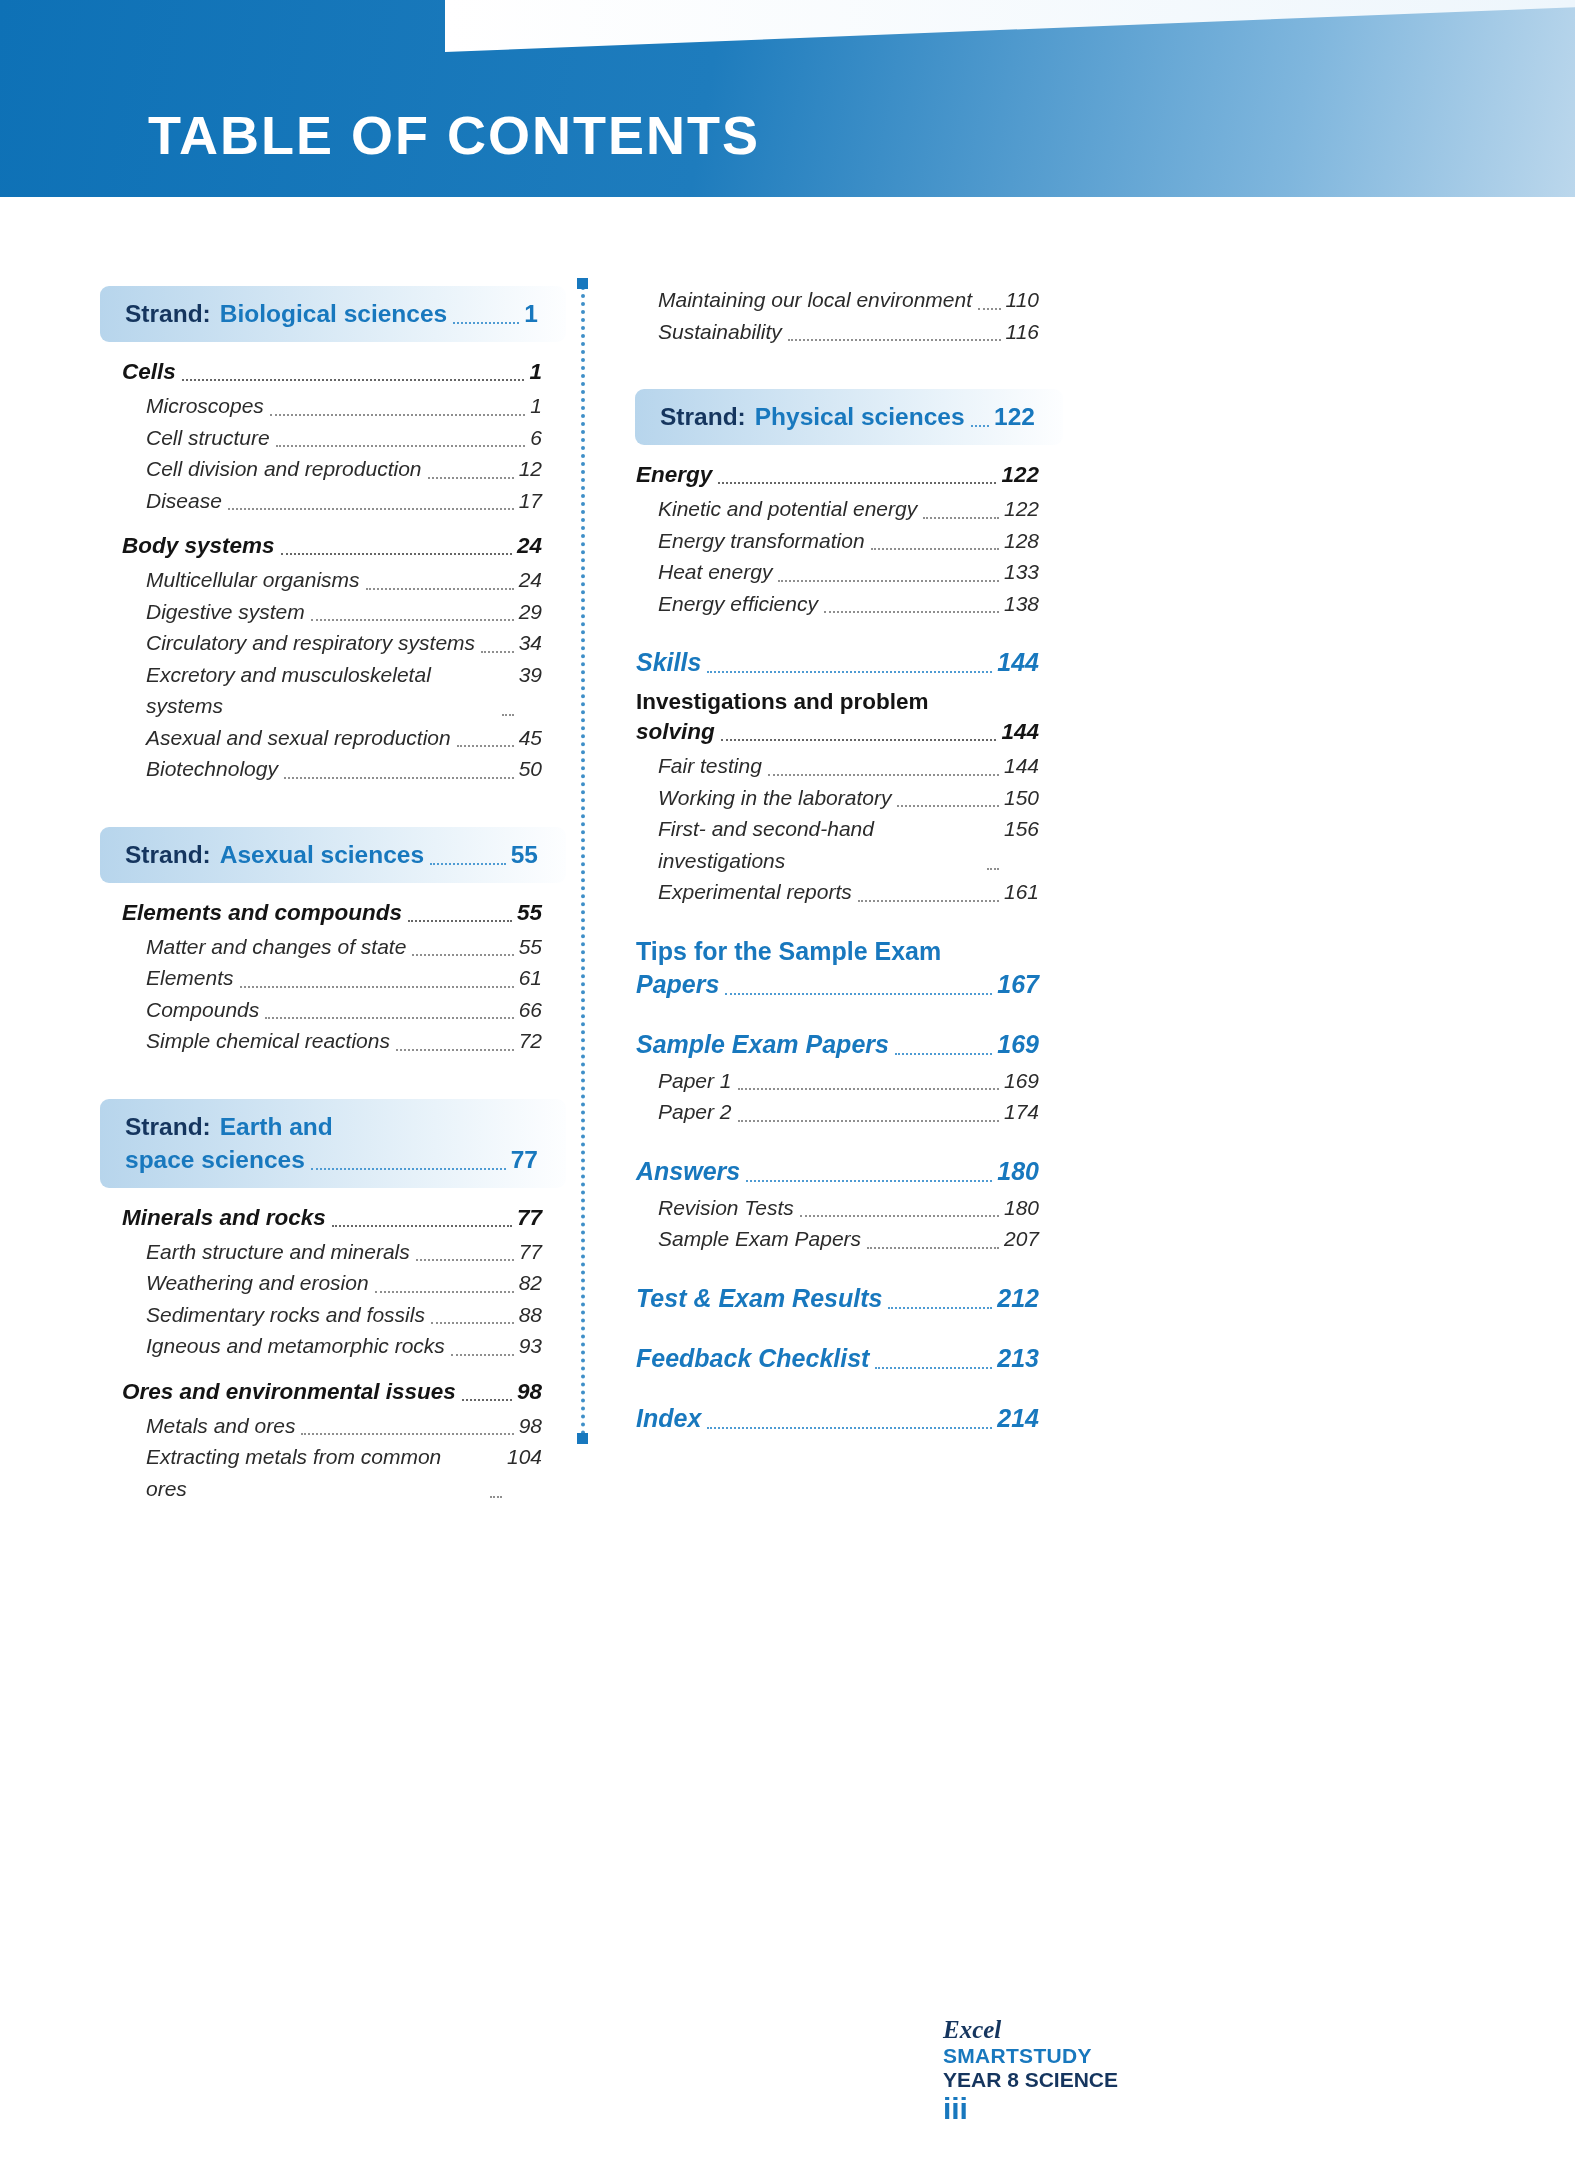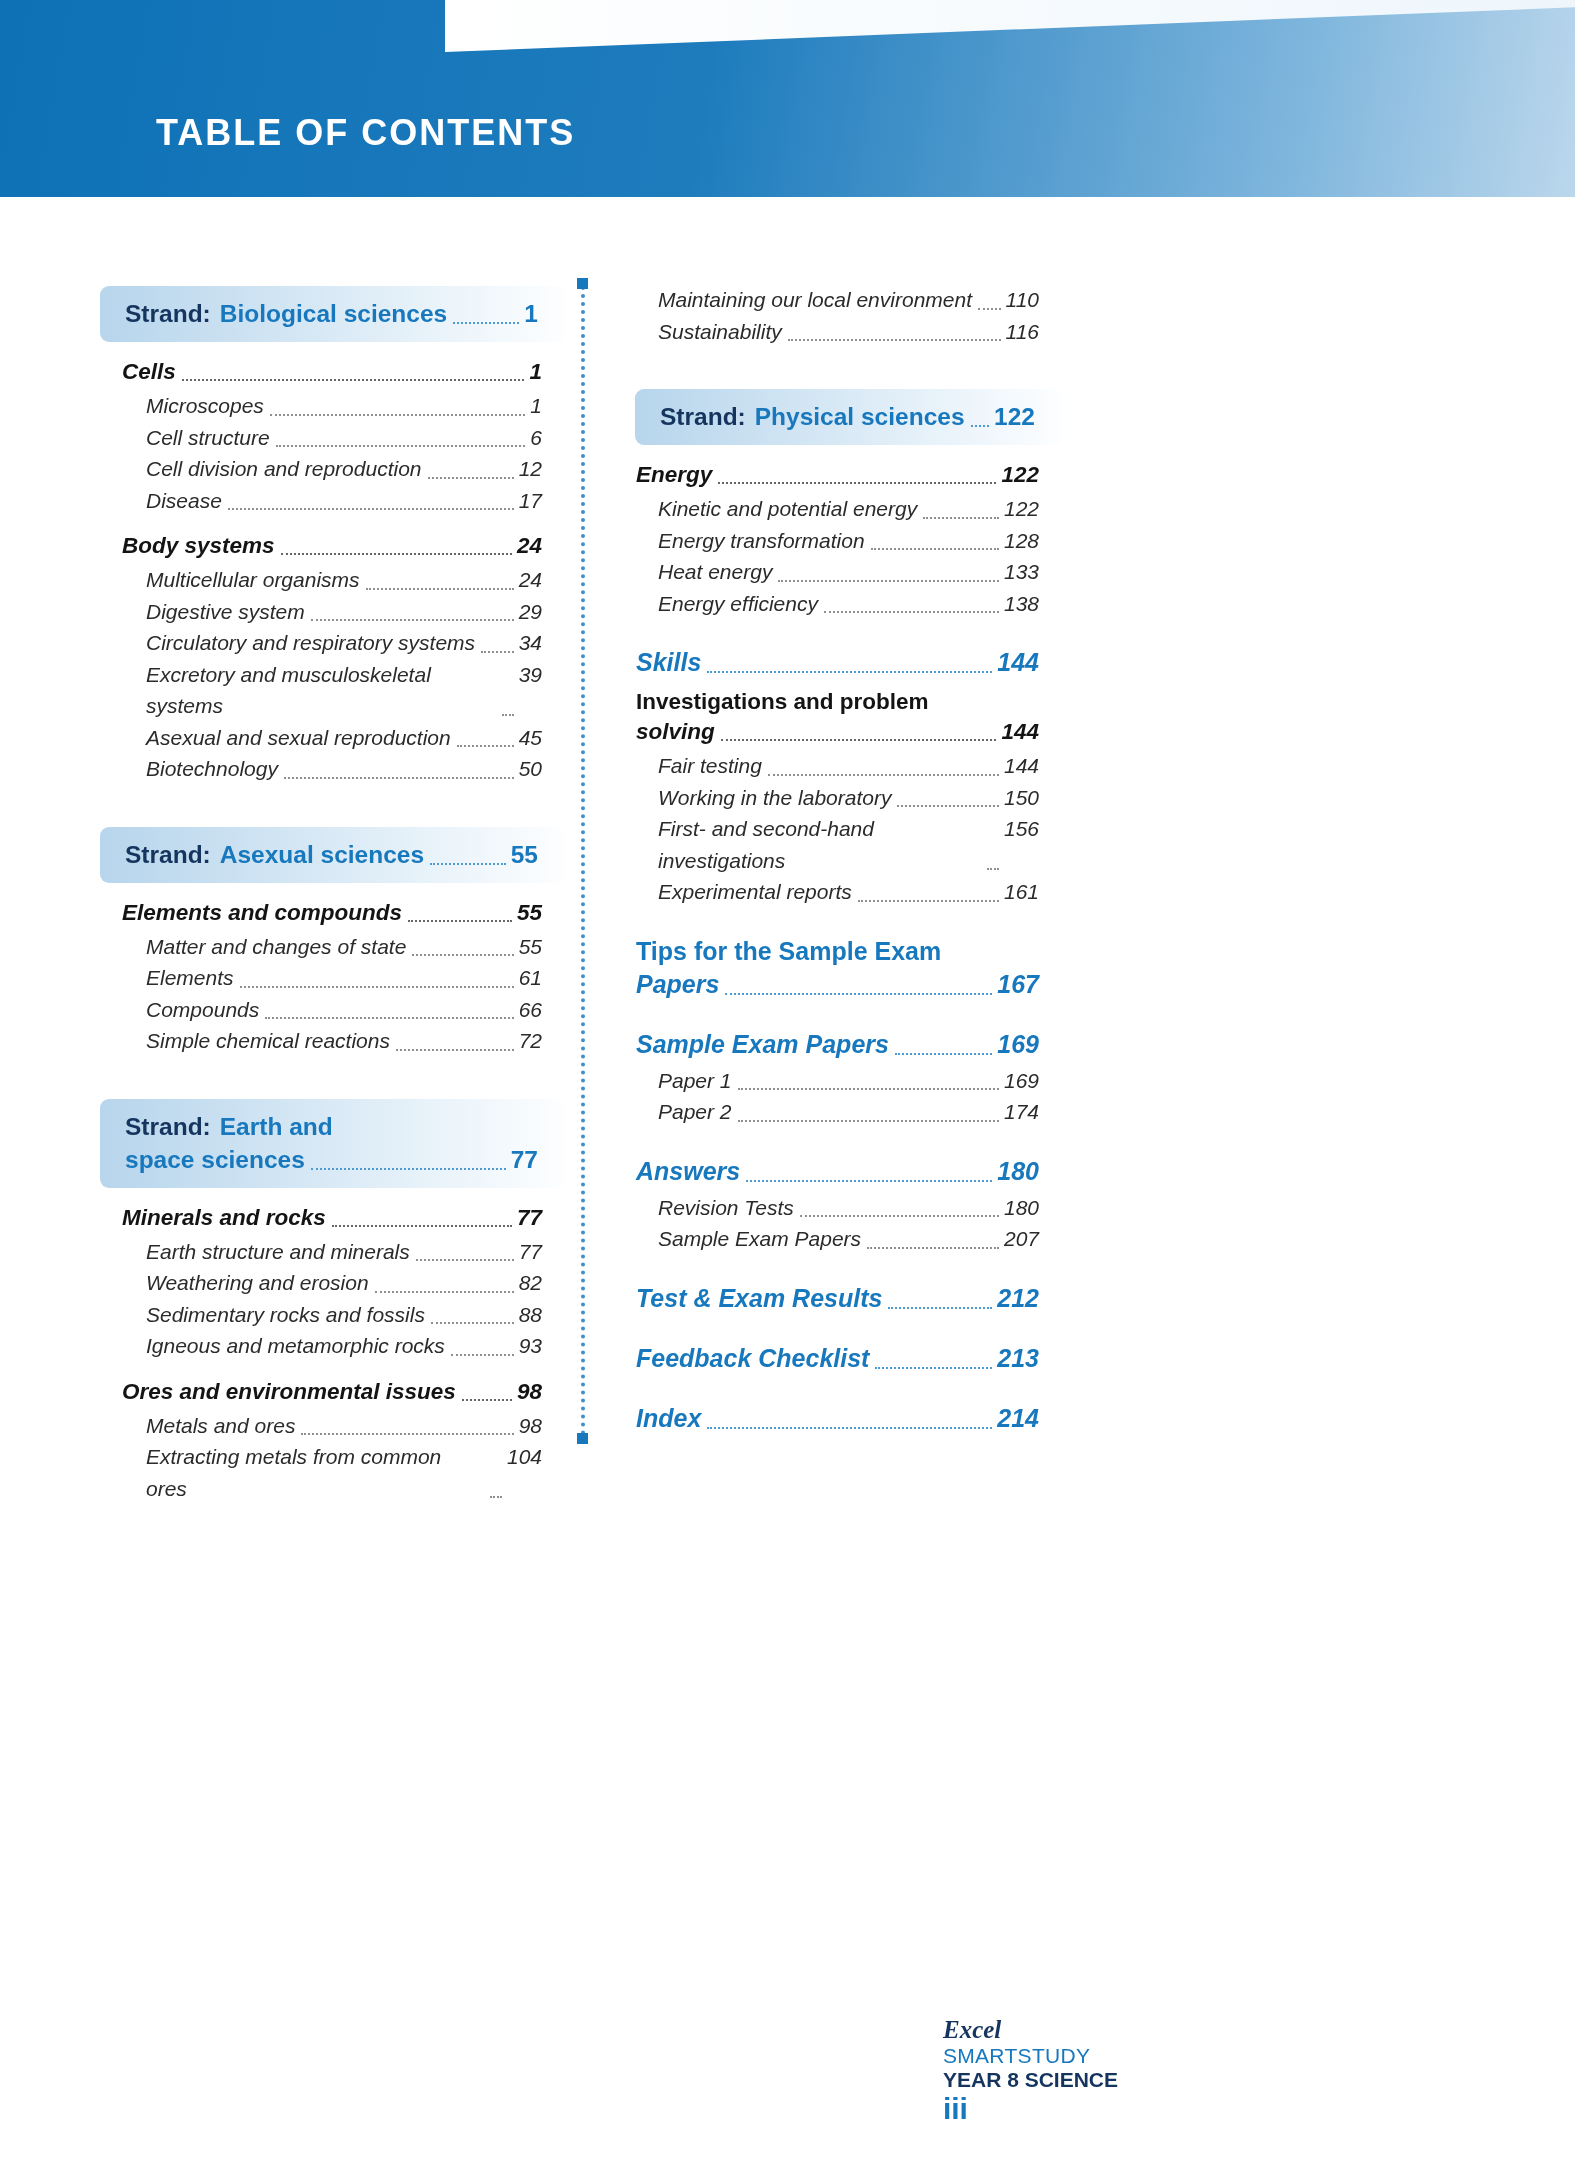--- a/index.html
+++ b/index.html
@@ -18,22 +18,22 @@
     width: 100%; height: 197px;
     background: linear-gradient(100deg, #0e71b6 0%, #1e7cbd 45%, #7fb6dd 82%, #bbd7ec 100%);
   }
   .header-wedge {
     position: absolute; top: 0; left: 445px; right: 0; height: 52px;
     background: linear-gradient(to right, #ffffff 0%, #eef6fc 100%);
     clip-path: polygon(0 0, 100% 0, 100% 14%, 0 100%);
   }
   .page-title {
     position: absolute; top: 96px; left: 140px;
-    margin: 16px;
-    font-size: 36px; font-weight: 800; letter-spacing: 2px;
+    margin: 8px;
+    font-size: 54px; font-weight: 800; letter-spacing: 2px;
     color: #ffffff;
   }
 
   
   .toc-column { position: absolute; }
   .col-left  { left: 100px; top: 286px; width: 466px; }
   .col-right { left: 635px; top: 284px; width: 428px; }
 
   .divider {
     position: absolute; left: 581px; top: 286px;
@@ -100,21 +100,21 @@
   
   .footer {
     position: absolute; right: 485px; bottom: 40px;
     display: flex; align-items: baseline; flex-direction: column;
   }
   .f-excel {
     font-family: "Liberation Serif", serif;
     font-style: italic; font-weight: bold;
     color: #15355e; font-size: 25px; margin-right: 9px;
   }
-  .f-smart  { color: #1878be; font-weight: normal; font-size: 21px; margin-right: 8px; letter-spacing: 0.3px; }
+  .f-smart  { color: #1878be; font-weight: bold; font-size: 21px; margin-right: 8px; letter-spacing: 0.3px; }
   .f-series { color: #15355e; font-weight: bold; font-size: 21px; text-align: right; }
   .f-page   { color: #1878be; font-weight: bold; font-size: 30px; margin-left: 28px; }
 </style>
 </head>
 <body>
 
 <div class="header-band">
   <div class="header-wedge"></div>
   <h1 class="page-title">TABLE OF CONTENTS</h1>
 </div>

